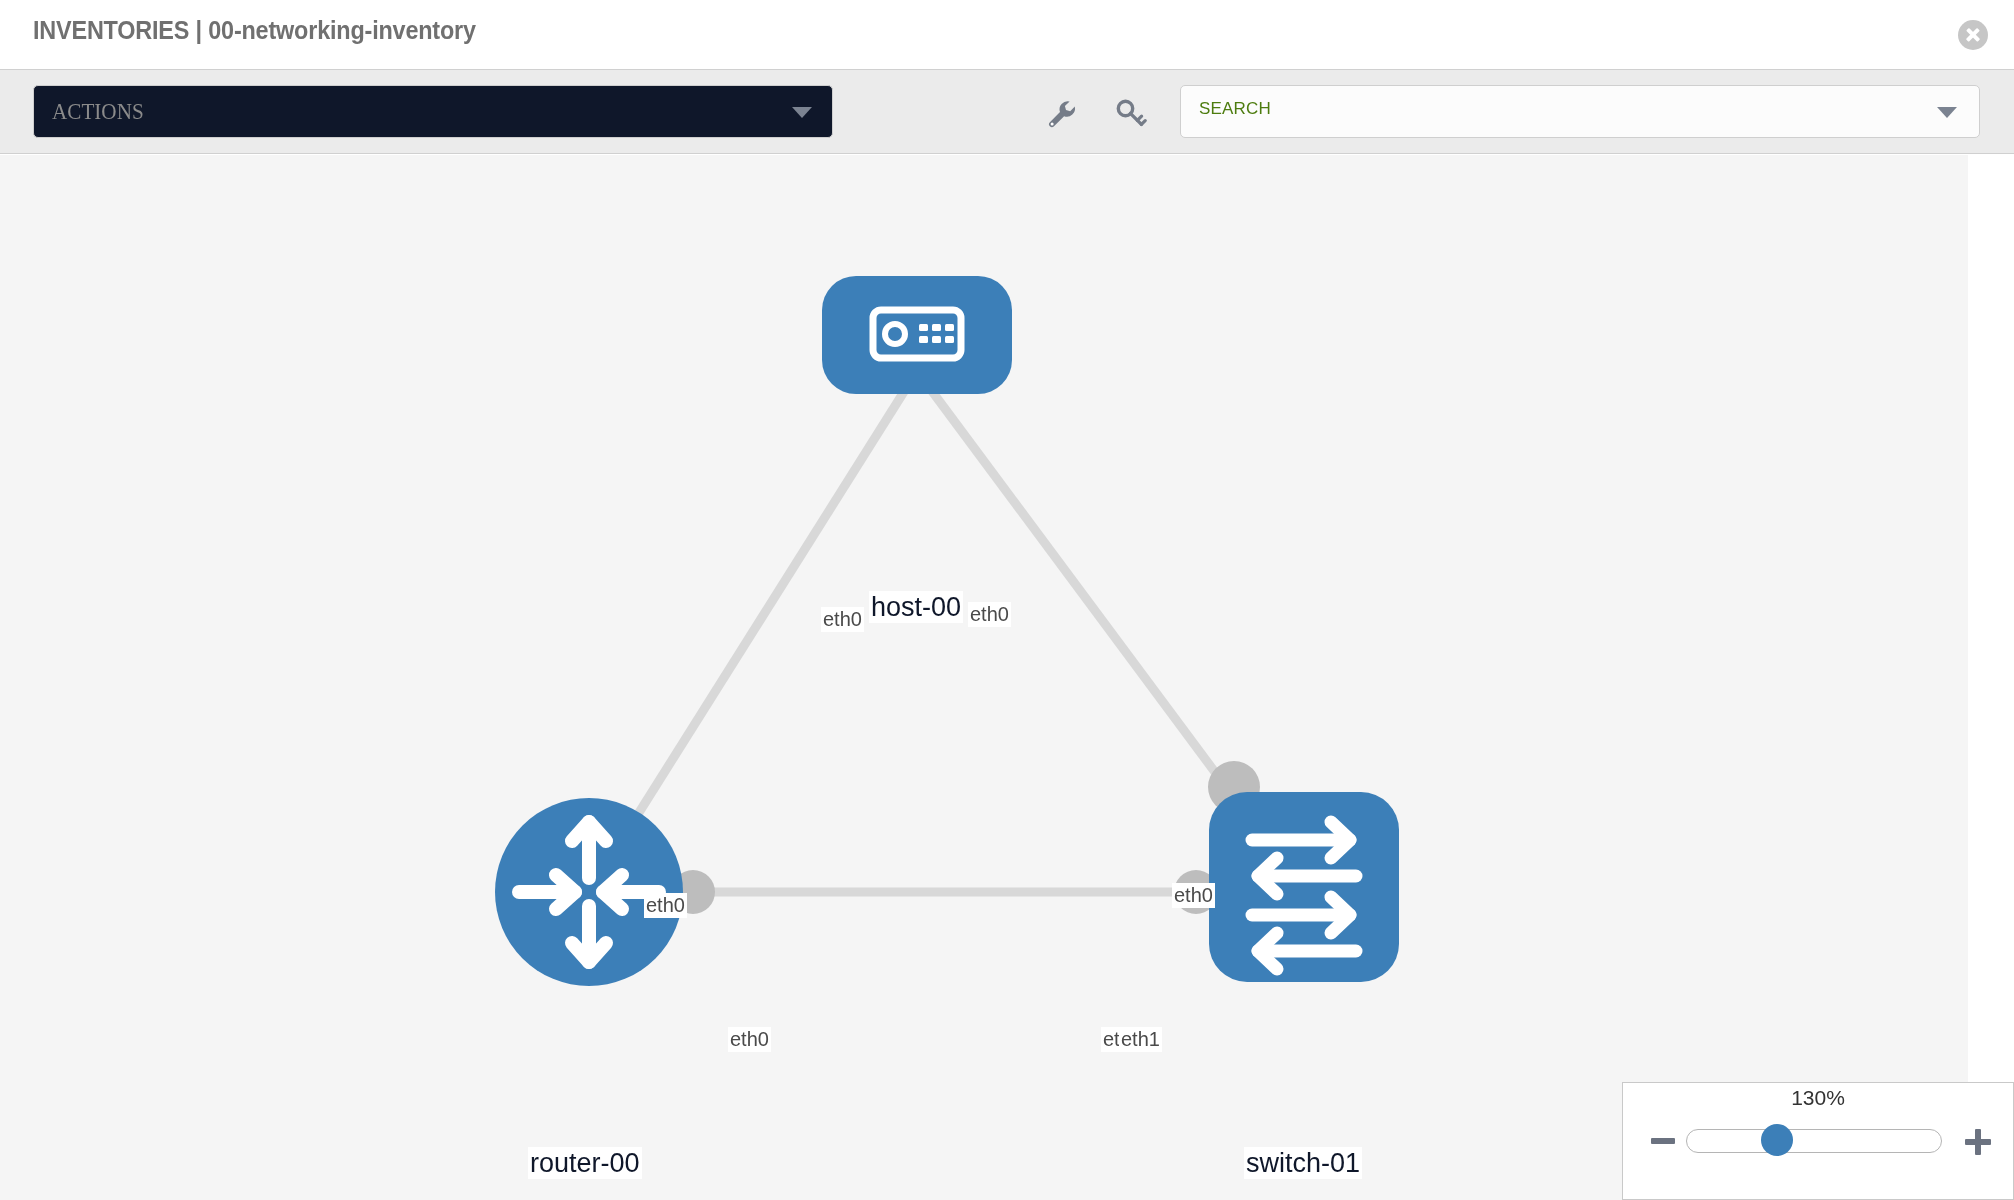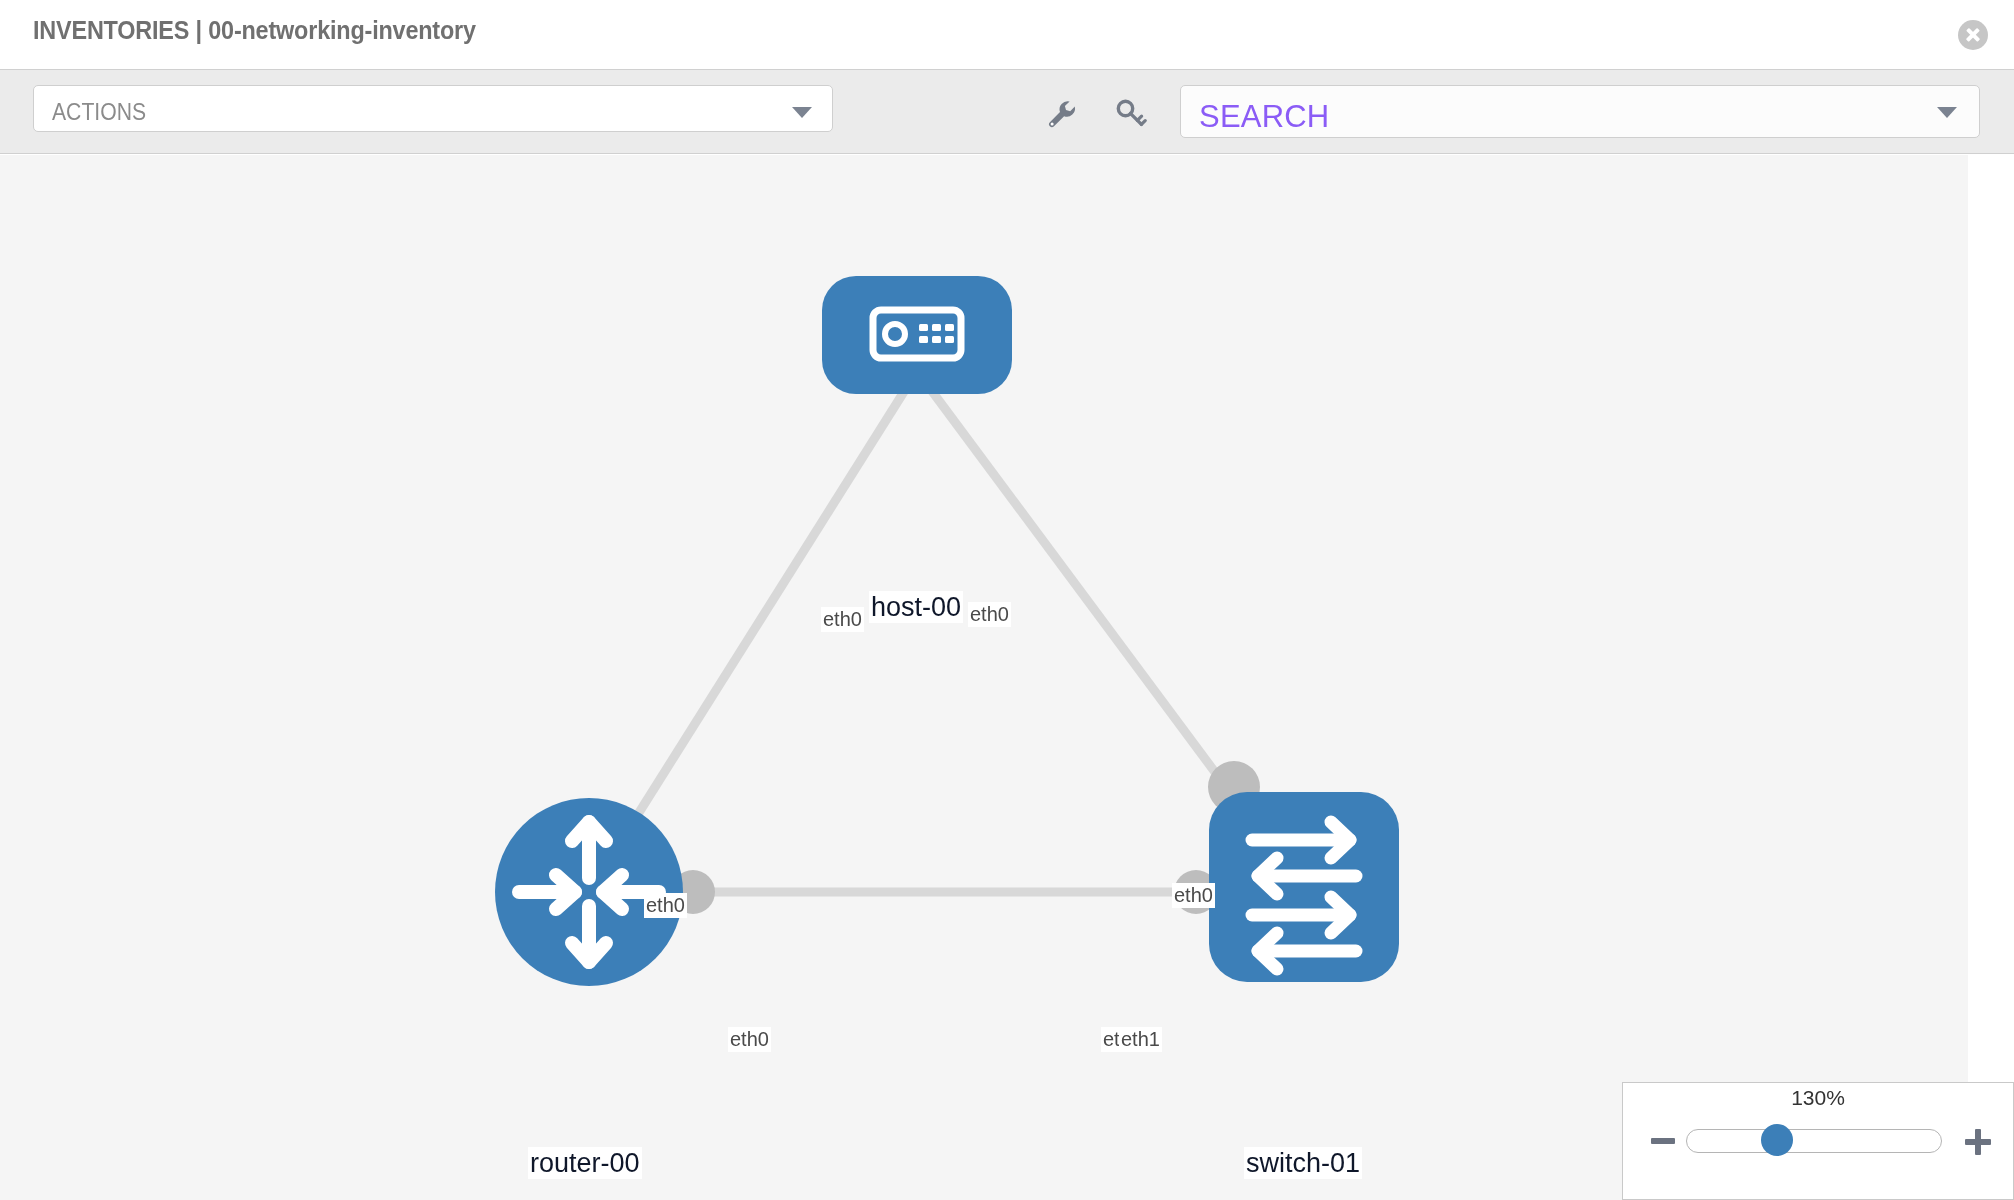--- a/index.html
+++ b/index.html
@@ -60,25 +60,26 @@
     left: 0; top: 69px;
     width: 2014px; height: 85px;
     background: #ebebeb;
     border-top: 1px solid #d0d0d0;
     border-bottom: 1px solid #d0d0d0;
     box-sizing: border-box;
   }
   .actions-select {
     position: absolute;
     left: 33px; top: 15px;
-    width: 800px; height: 47px;
-    background: #ffffff;
+    width: 800px; height: 53px;
+    background: #0f172a;
     border: 1px solid #cfcfcf;
     border-radius: 5px;
     box-sizing: border-box;
+    font-family: Liberation Serif, serif;
   }
   .actions-select .label {
     position: absolute;
     left: 18px; top: 13px;
     font-size: 23px;
     color: #8b8b8b;
     letter-spacing: 0px;
     transform: scaleX(0.92);
     transform-origin: left center;
     white-space: nowrap;
@@ -106,22 +107,22 @@
     left: 1180px; top: 15px;
     width: 800px; height: 53px;
     background: #fcfcfc;
     border: 1px solid #cfcfcf;
     border-radius: 5px;
     box-sizing: border-box;
   }
   .search-box .placeholder {
     position: absolute;
     left: 18px; top: 13px;
-    font-size: 31px;
-    color: #8b5cf6;
+    font-size: 17px;
+    color: #4d7c0f;
     letter-spacing: 0.2px;
     white-space: nowrap;
   }
   .search-box .caret { right: 22px; top: 21px; }
 
   
   .canvas {
     position: absolute;
     left: 0; top: 155px;
     width: 1968px; height: 1045px;

